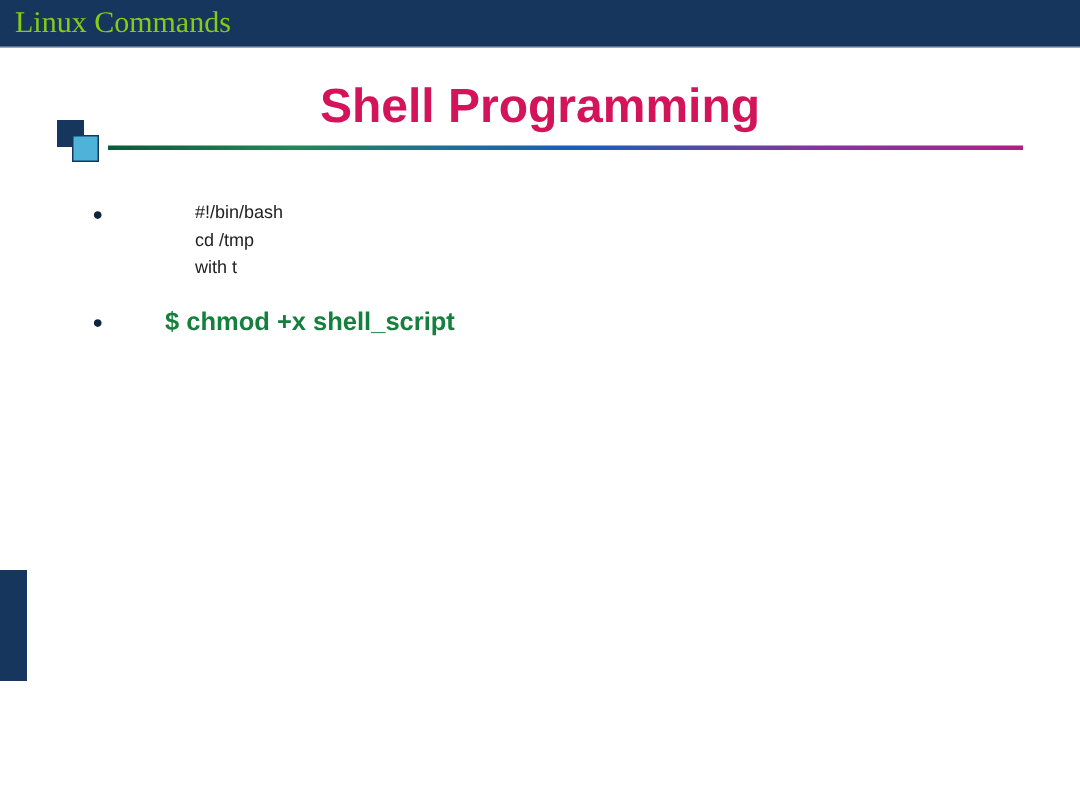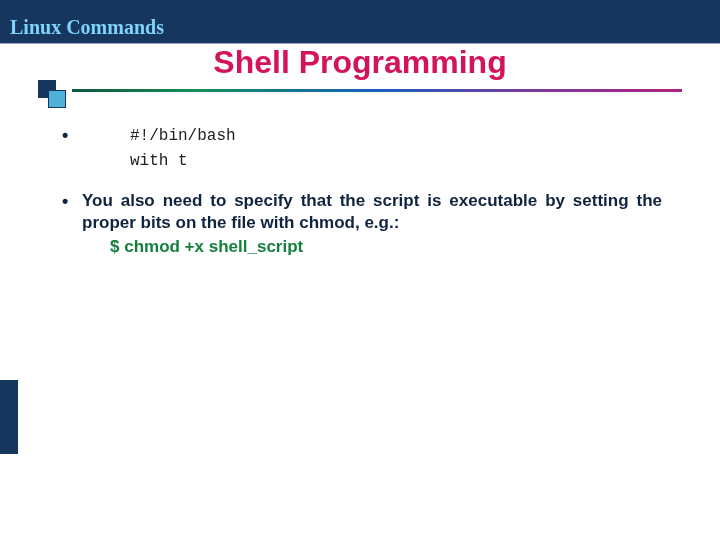--- a/index.html
+++ b/index.html
@@ -6,29 +6,30 @@
   body {
     width: 720px;
     height: 540px;
     background: #ffffff;
     font-family: Arial, sans-serif;
     overflow: hidden;
     position: relative;
   }
   .header-bar {
     background: #17365d;
-    color: #7dd3fc;
+    color: #84cc16;
     font-family: "Times New Roman", serif;
     font-size: 20px;
-    font-weight: bold;
-    padding: 16px 10px 4px 10px;
+    font-weight: normal;
+    padding: 4px 10px 4px 10px;
     border-bottom: 1px solid #9aa9bf;
   }
   .title-area {
     position: relative;
+    margin-top: 20px;
   }
   .slide-title {
     color: #d4145a;
     font-size: 32px;
     font-weight: bold;
     text-align: center;
     font-family: Arial, sans-serif;
   }
   .decor-boxes {
     position: absolute;
@@ -78,23 +79,23 @@
   ul.bullets > li::before {
     content: "•";
     position: absolute;
     left: 4px;
     top: 0;
     color: #0f243e;
     font-size: 18px;
   }
   .code-block {
     margin: 10px 0 14px 48px;
-    font-family: Liberation Mono, monospace;
+    font-family: Liberation Sans, sans-serif;
     font-weight: normal;
-    font-size: 16px;
+    font-size: 12px;
     color: #222;
     line-height: 1.55;
   }
   .chmod-line {
     margin-left: 28px;
     color: #15803d;
     font-weight: bold;
     font-size: 17px;
     margin-top: 2px;
   }
@@ -122,23 +123,23 @@
   <div class="box-back"></div>
   <div class="box-front"></div>
 </div>
 <div class="grad-line"></div>
 
 <div class="content">
   <ul class="bullets">
     <li>
       <div class="code-block">
         <div>#!/bin/bash</div>
+        <div>cd /tmp</div>
         <div>with t</div>
       </div>
     </li>
     <li>
-      <span>You also need to specify that the script is executable by setting the proper bits on the file with chmod, e.g.:</span>
       <div class="chmod-line">$ chmod +x shell_script</div>
     </li>
   </ul>
 </div>
 
 <div class="left-tab"></div>
 
 </body></html>

